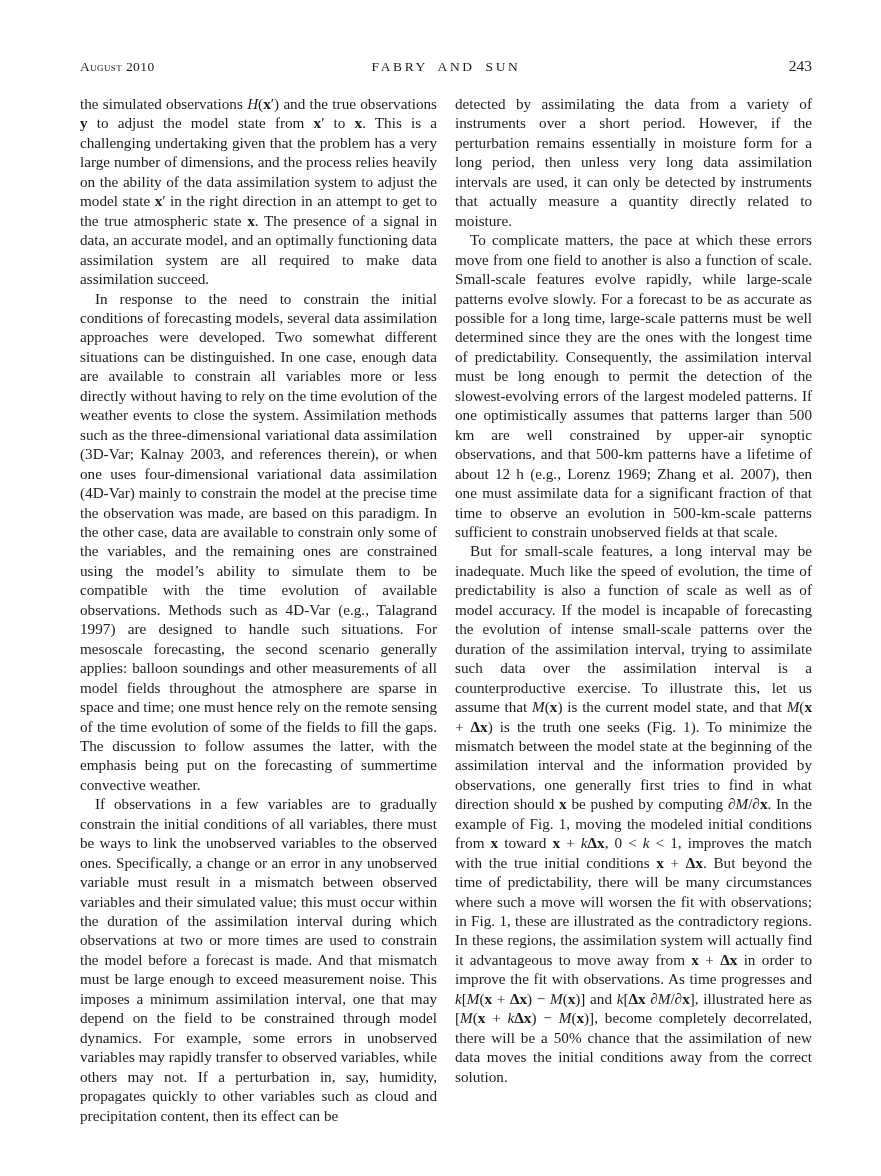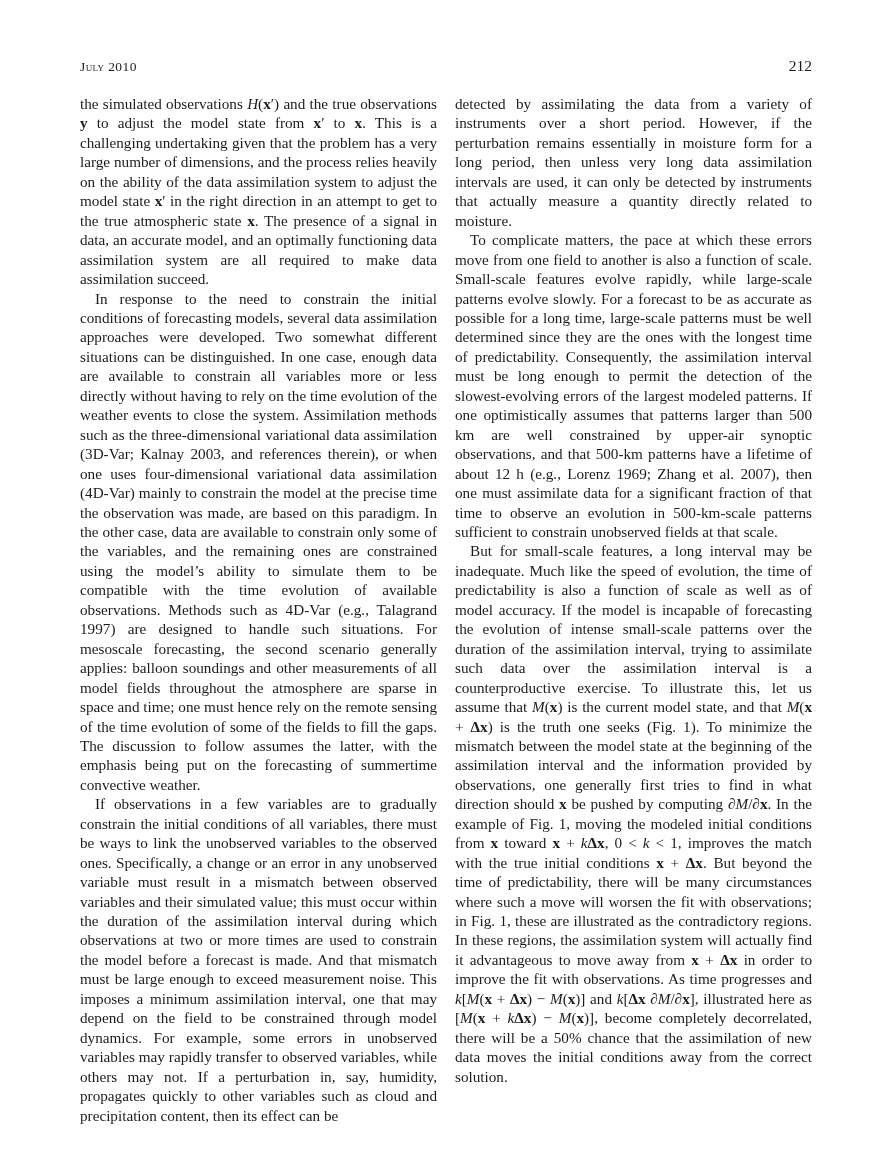--- a/index.html
+++ b/index.html
@@ -71,22 +71,23 @@
   }
   .column p.para.no-indent {
     text-indent: 0;
   }
 </style>
 </head>
 <body>
 
 <div class="page">
   <div class="header">
-    <span class="date">July 2010</span>
-    <span class="page-number">212</span>
+    <span class="date">August 2010</span>
+    <span class="running-title">FABRY AND SUN</span>
+    <span class="page-number">243</span>
   </div>
   <div class="columns">
     <div class="column">
         <p class="para no-indent">the simulated observations <i>H</i>(<b>x</b>′) and the true observations <b>y</b> to adjust the model state from <b>x</b>′ to <b>x</b>. This is a challenging undertaking given that the problem has a very large number of dimensions, and the process relies heavily on the ability of the data assimilation system to adjust the model state <b>x</b>′ in the right direction in an attempt to get to the true atmospheric state <b>x</b>. The presence of a signal in data, an accurate model, and an optimally functioning data assimilation system are all required to make data assimilation succeed.</p>
         <p class="para">In response to the need to constrain the initial conditions of forecasting models, several data assimilation approaches were developed. Two somewhat different situations can be distinguished. In one case, enough data are available to constrain all variables more or less directly without having to rely on the time evolution of the weather events to close the system. Assimilation methods such as the three-dimensional variational data assimilation (3D-Var; Kalnay 2003, and references therein), or when one uses four-dimensional variational data assimilation (4D-Var) mainly to constrain the model at the precise time the observation was made, are based on this paradigm. In the other case, data are available to constrain only some of the variables, and the remaining ones are constrained using the model’s ability to simulate them to be compatible with the time evolution of available observations. Methods such as 4D-Var (e.g., Talagrand 1997) are designed to handle such situations. For mesoscale forecasting, the second scenario generally applies: balloon soundings and other measurements of all model fields throughout the atmosphere are sparse in space and time; one must hence rely on the remote sensing of the time evolution of some of the fields to fill the gaps. The discussion to follow assumes the latter, with the emphasis being put on the forecasting of summertime convective weather.</p>
         <p class="para">If observations in a few variables are to gradually constrain the initial conditions of all variables, there must be ways to link the unobserved variables to the observed ones. Specifically, a change or an error in any unobserved variable must result in a mismatch between observed variables and their simulated value; this must occur within the duration of the assimilation interval during which observations at two or more times are used to constrain the model before a forecast is made. And that mismatch must be large enough to exceed measurement noise. This imposes a minimum assimilation interval, one that may depend on the field to be constrained through model dynamics. For example, some errors in unobserved variables may rapidly transfer to observed variables, while others may not. If a perturbation in, say, humidity, propagates quickly to other variables such as cloud and precipitation content, then its effect can be</p>
       </div>
     <div class="column">
         <p class="para no-indent">detected by assimilating the data from a variety of instruments over a short period. However, if the perturbation remains essentially in moisture form for a long period, then unless very long data assimilation intervals are used, it can only be detected by instruments that actually measure a quantity directly related to moisture.</p>
         <p class="para">To complicate matters, the pace at which these errors move from one field to another is also a function of scale. Small-scale features evolve rapidly, while large-scale patterns evolve slowly. For a forecast to be as accurate as possible for a long time, large-scale patterns must be well determined since they are the ones with the longest time of predictability. Consequently, the assimilation interval must be long enough to permit the detection of the slowest-evolving errors of the largest modeled patterns. If one optimistically assumes that patterns larger than 500 km are well constrained by upper-air synoptic observations, and that 500-km patterns have a lifetime of about 12 h (e.g., Lorenz 1969; Zhang et al. 2007), then one must assimilate data for a significant fraction of that time to observe an evolution in 500-km-scale patterns sufficient to constrain unobserved fields at that scale.</p>

